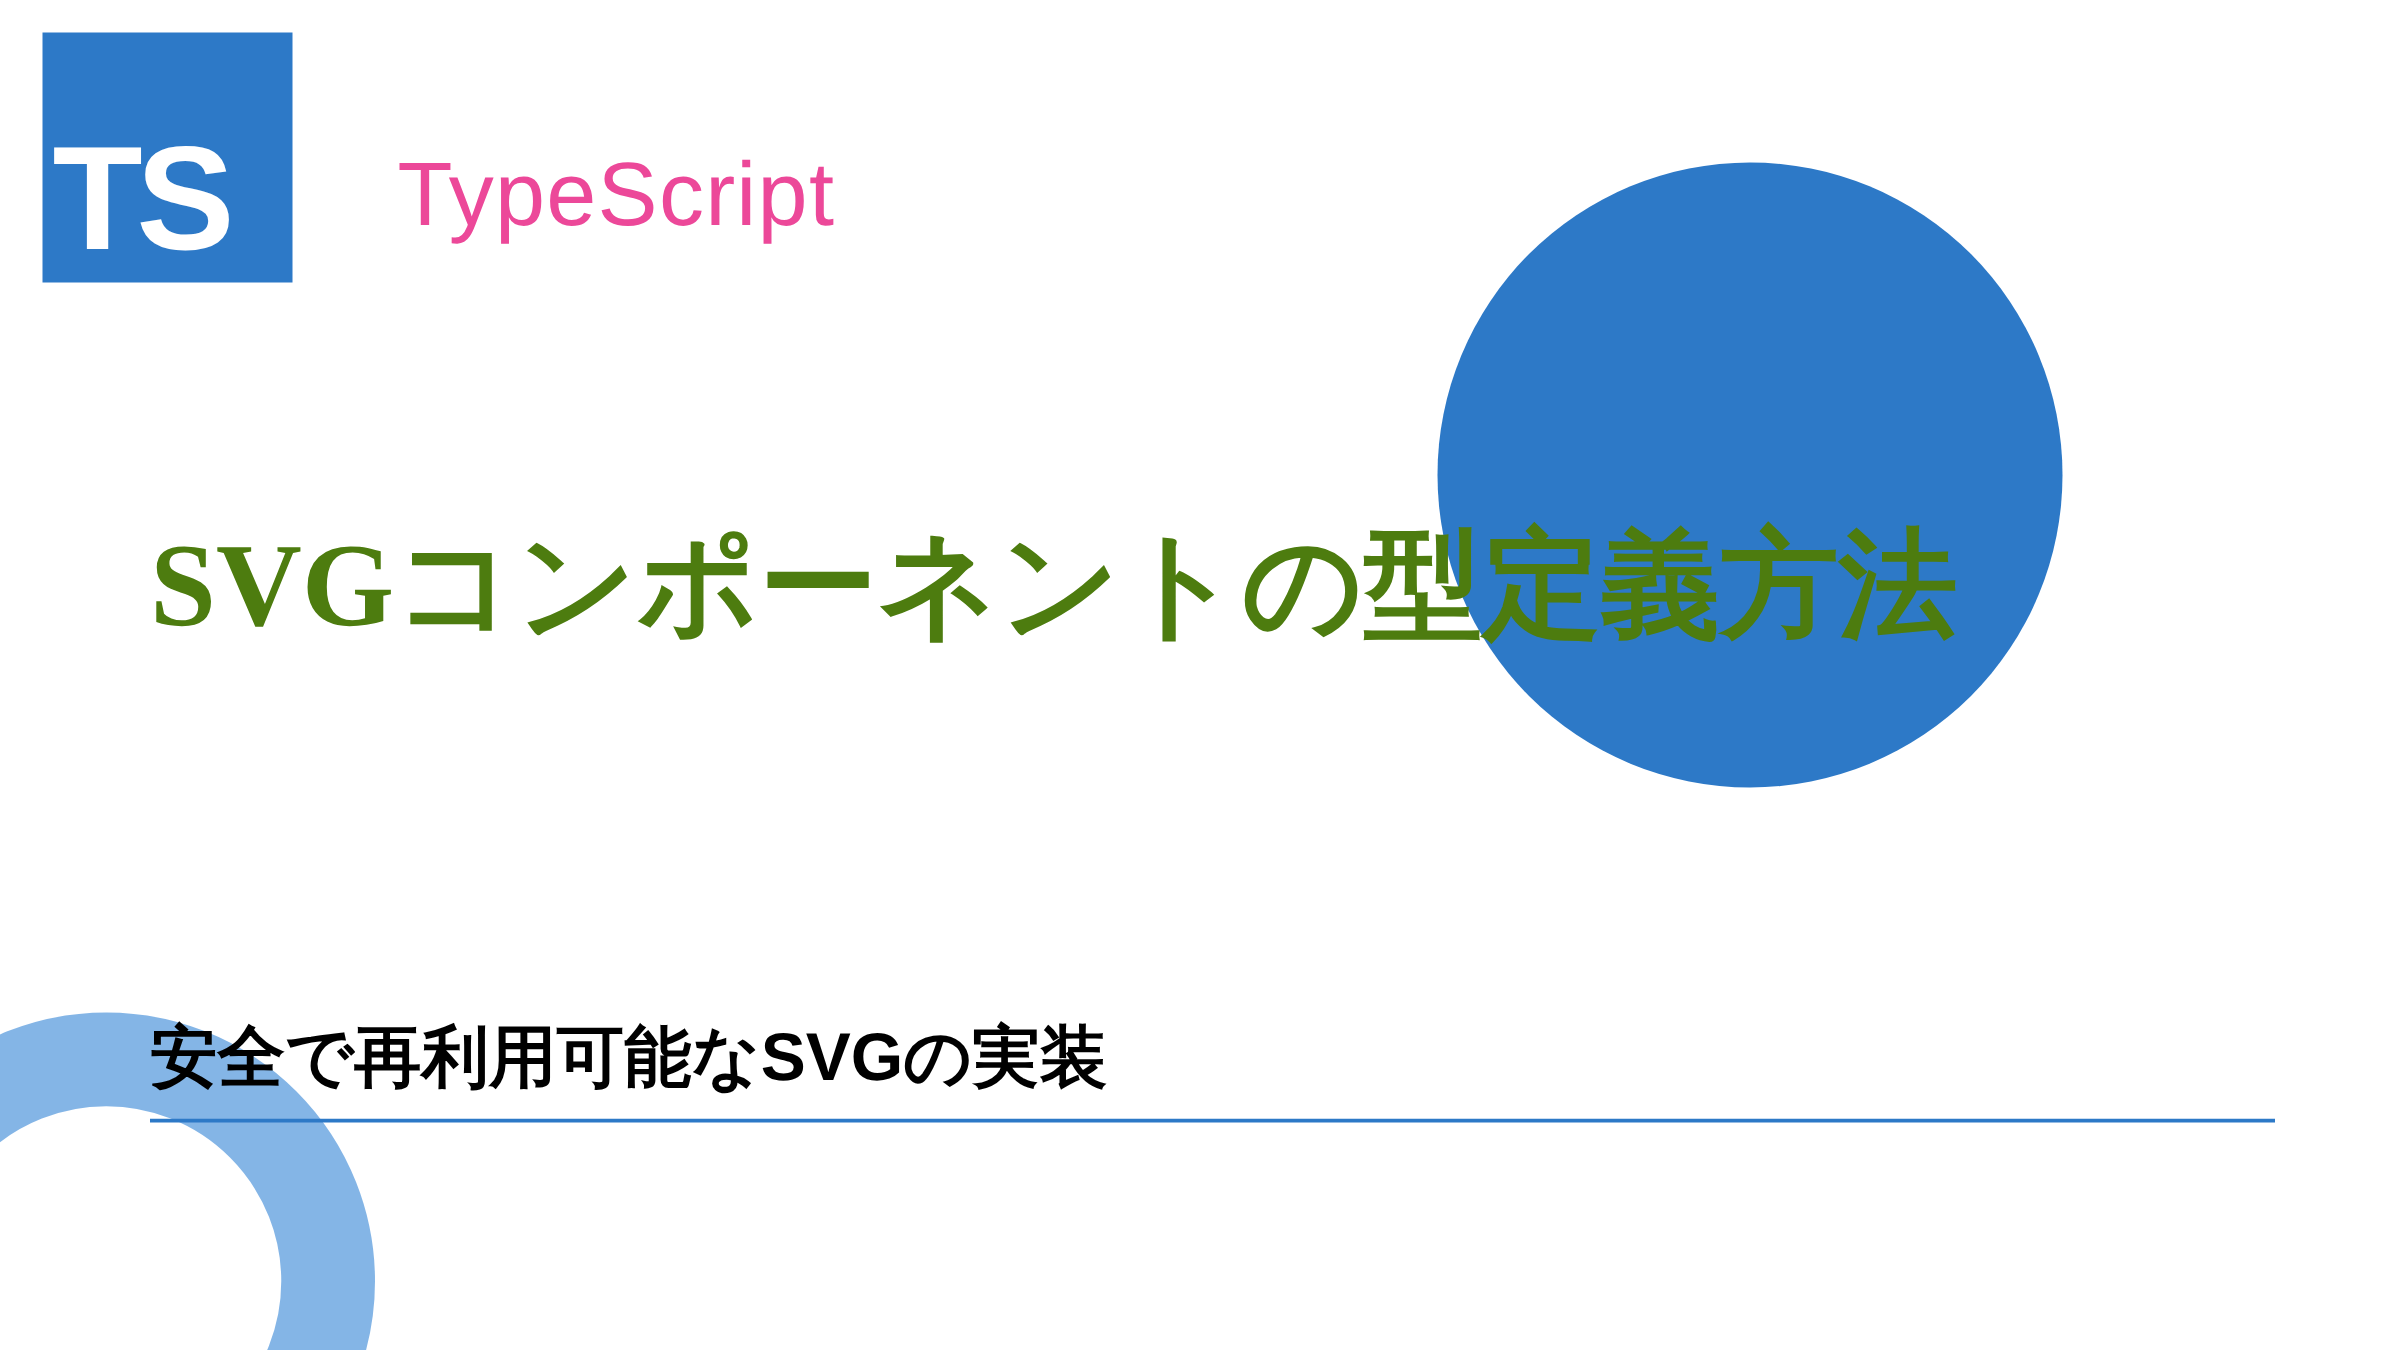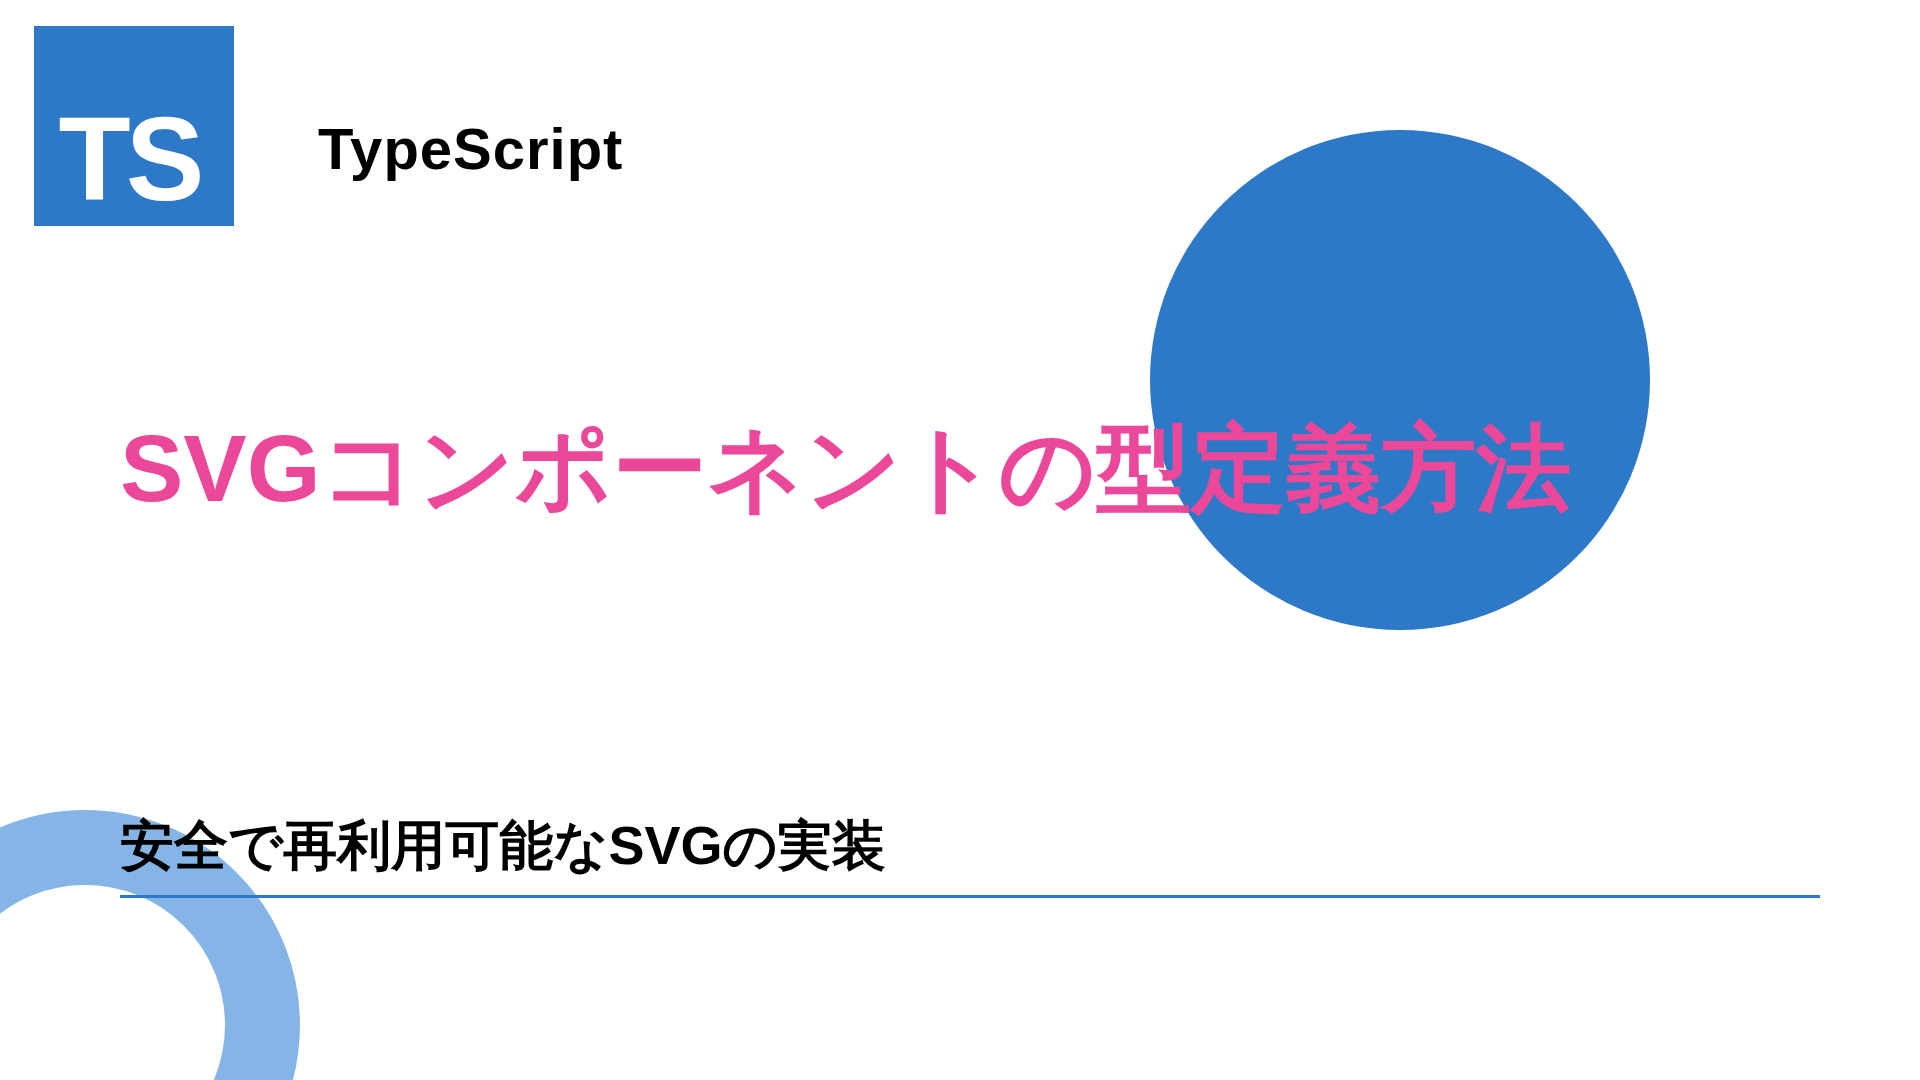--- a/index.html
+++ b/index.html
@@ -17,50 +17,51 @@
     }
     .ts-logo {
       position: absolute;
       top: 26px;
       left: 34px;
       width: 200px;
       height: 200px;
       background: #2d79c7;
       display: flex;
       align-items: flex-end;
-      justify-content: center;
+      justify-content: flex-start;
       padding: 8px 18px 8px 8px;
     }
     .ts-logo-text {
       color: #ffffff;
       font-size: 118px;
       font-weight: 700;
       letter-spacing: -5px;
       line-height: 1;
       font-family: "Segoe UI", Arial, sans-serif;
     }
     .typescript-label {
       position: absolute;
       top: 115px;
       left: 318px;
-      font-size: 58px;
-      font-weight: 700;
-      color: #000000;
+      font-size: 72px;
+      font-weight: 400;
+      color: #ec4899;
       font-family: "Comic Sans MS", "Segoe UI", sans-serif;
       letter-spacing: 1px;
     }
     .title {
       position: absolute;
       top: 395px;
       left: 120px;
       font-size: 95px;
       font-weight: 700;
-      color: #ec4899;
+      color: #4d7c0f;
       line-height: 1.55;
       max-width: 1500px;
+      font-family: Liberation Serif, serif;
     }
     .subtitle {
       position: absolute;
       top: 810px;
       left: 120px;
       font-size: 54px;
       font-weight: 700;
       color: #000000;
     }
     .underline {

